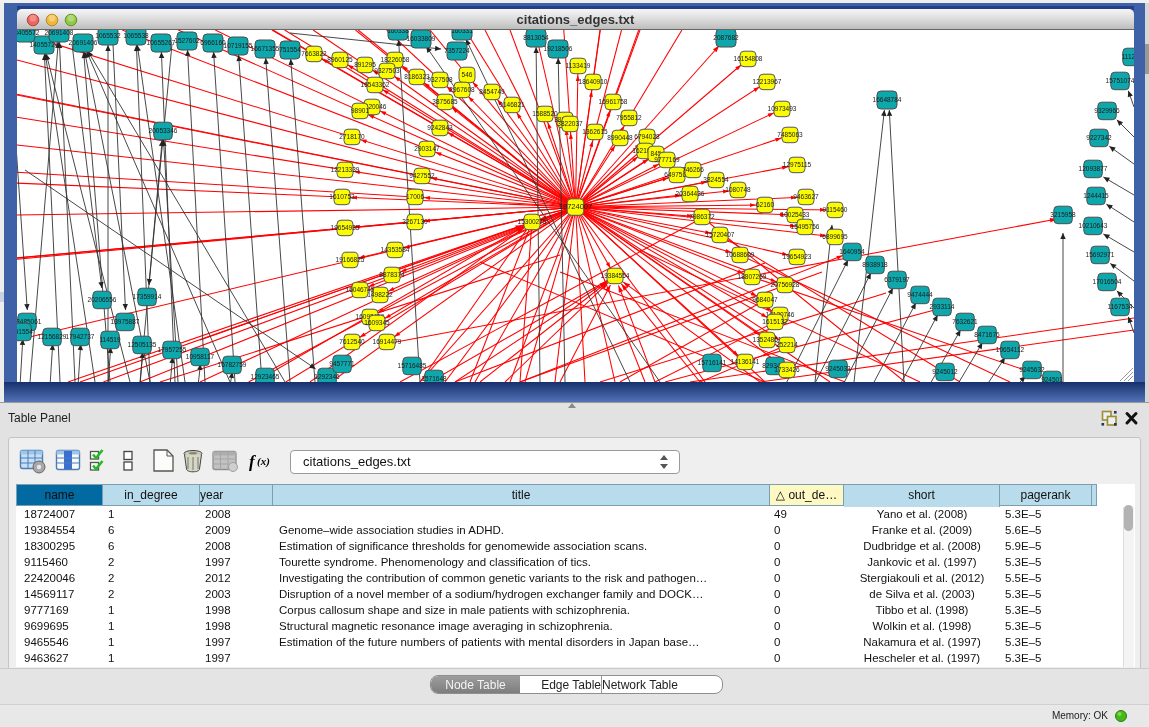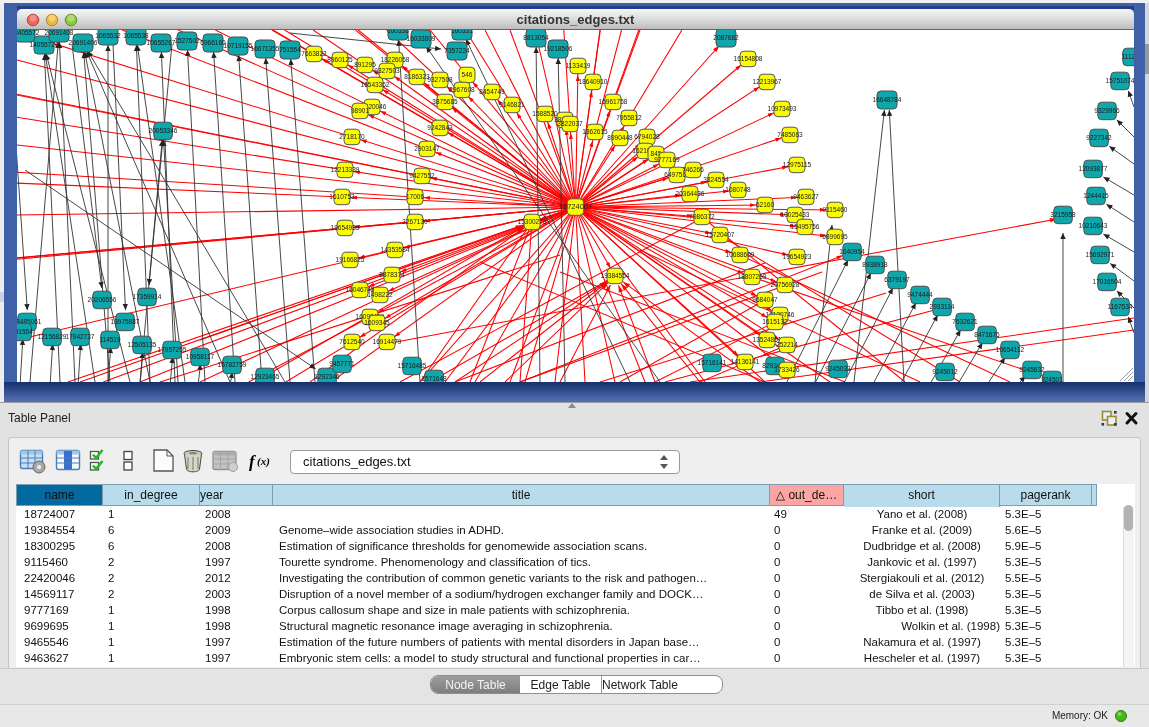--- a/index.html
+++ b/index.html
@@ -730,21 +730,21 @@
 <svg class="abs" style="left:658px;top:454px" width="12" height="16" viewBox="0 0 12 16">
     <path d="M6 1l4 5H2z" fill="#555"></path>
     <path d="M6 15l4-5H2z" fill="#555"></path>
   </svg>
 
 <div class="abs" style="left:16px;top:484px;width:1119px;height:183px;background:#fff"></div>
 <div style="position:absolute;left:16px;top:484px;width:87px;height:22px;background:#0369a1;border:1px solid #7d9db0;border-left:1px solid #7d9db0;box-sizing:border-box;font-size:12px;color:#111;text-align:center;line-height:21px;overflow:hidden">name</div>
 <div style="position:absolute;left:103px;top:484px;width:97px;height:22px;background:#b9dcec;border:1px solid #7d9db0;border-left:none;box-sizing:border-box;font-size:12px;color:#111;text-align:center;line-height:21px;overflow:hidden">in_degree</div>
 <div style="position:absolute;left:200px;top:484px;width:73px;height:22px;background:#b9dcec;border:1px solid #7d9db0;border-left:none;box-sizing:border-box;font-size:12px;color:#111;line-height:21px;overflow:hidden">year</div>
 <div style="position:absolute;left:273px;top:484px;width:497px;height:22px;background:#b9dcec;border:1px solid #7d9db0;border-left:none;box-sizing:border-box;font-size:12px;color:#111;text-align:center;line-height:21px;overflow:hidden">title</div>
-<div style="position:absolute;left:770px;top:484px;width:74px;height:22px;background:#fca5a5;border:1px solid #7d9db0;border-left:none;box-sizing:border-box;font-size:12px;color:#111;text-align:center;line-height:21px;overflow:hidden">△ out_de…</div>
+<div style="position:absolute;left:770px;top:484px;width:74px;height:22px;background:#fef9c3;border:1px solid #7d9db0;border-left:none;box-sizing:border-box;font-size:12px;color:#111;text-align:center;line-height:21px;overflow:hidden">△ out_de…</div>
 <div style="position:absolute;left:844px;top:484px;width:156px;height:32px;background:#b9dcec;border:1px solid #7d9db0;border-left:none;box-sizing:border-box;font-size:12px;color:#111;text-align:center;line-height:21px;overflow:hidden">short</div>
 <div style="position:absolute;left:1000px;top:484px;width:92px;height:22px;background:#b9dcec;border:1px solid #7d9db0;border-left:none;box-sizing:border-box;font-size:12px;color:#111;text-align:center;line-height:21px;overflow:hidden">pagerank</div>
 <div style="position:absolute;left:1092px;top:484px;width:5px;height:22px;background:#b9dcec;border:1px solid #7d9db0;border-left:none;box-sizing:border-box;font-size:12px;color:#111;text-align:center;line-height:21px;overflow:hidden"></div>
 <div style="position:absolute;left:16px;top:507px;width:1081px;height:16px;background:#fff;font-size:11.5px;color:#111;">
 <span style="position:absolute;left:8px;top:1px">18724007</span>
 <span style="position:absolute;left:92px;top:1px">1</span>
 <span style="position:absolute;left:189px;top:1px">2008</span>
 <span style="position:absolute;left:758px;top:1px">49</span>
 <span style="position:absolute;left:828px;top:1px;width:156px;text-align:center">Yano et al. (2008)</span>
 <span style="position:absolute;left:989px;top:1px">5.3E–5</span>
@@ -802,49 +802,48 @@
 <span style="position:absolute;left:758px;top:1px">0</span>
 <span style="position:absolute;left:828px;top:1px;width:156px;text-align:center">Tibbo et al. (1998)</span>
 <span style="position:absolute;left:989px;top:1px">5.3E–5</span>
 </div>
 <div style="position:absolute;left:16px;top:619px;width:1081px;height:16px;background:#fff;font-size:11.5px;color:#111;">
 <span style="position:absolute;left:8px;top:1px">9699695</span>
 <span style="position:absolute;left:92px;top:1px">1</span>
 <span style="position:absolute;left:189px;top:1px">1998</span>
 <span style="position:absolute;left:263px;top:1px">Structural magnetic resonance image averaging in schizophrenia.</span>
 <span style="position:absolute;left:758px;top:1px">0</span>
-<span style="position:absolute;left:828px;top:1px;width:156px;text-align:right">Wolkin et al. (1998)</span>
+<span style="position:absolute;left:828px;top:1px;width:156px;text-align:center">Wolkin et al. (1998)</span>
 <span style="position:absolute;left:989px;top:1px">5.3E–5</span>
 </div>
 <div style="position:absolute;left:16px;top:635px;width:1081px;height:16px;background:#fff;font-size:11.5px;color:#111;">
 <span style="position:absolute;left:8px;top:1px">9465546</span>
 <span style="position:absolute;left:92px;top:1px">1</span>
 <span style="position:absolute;left:189px;top:1px">1997</span>
 <span style="position:absolute;left:263px;top:1px">Estimation of the future numbers of patients with mental disorders in Japan base…</span>
 <span style="position:absolute;left:758px;top:1px">0</span>
 <span style="position:absolute;left:828px;top:1px;width:156px;text-align:center">Nakamura et al. (1997)</span>
 <span style="position:absolute;left:989px;top:1px">5.3E–5</span>
 </div>
 <div style="position:absolute;left:16px;top:651px;width:1081px;height:16px;background:#fff;font-size:11.5px;color:#111;">
 <span style="position:absolute;left:8px;top:1px">9463627</span>
 <span style="position:absolute;left:92px;top:1px">1</span>
 <span style="position:absolute;left:189px;top:1px">1997</span>
-<span style="position:absolute;left:263px;top:1px">Embryonic stem cells: a model to study structural and functional properties in car…</span>
 <span style="position:absolute;left:758px;top:1px">0</span>
 <span style="position:absolute;left:828px;top:1px;width:156px;text-align:center">Hescheler et al. (1997)</span>
 <span style="position:absolute;left:989px;top:1px">5.3E–5</span>
 </div>
 
 <div class="abs" style="left:1123px;top:507px;width:11px;height:160px;background:#f4f4f4;border-left:1px solid #ddd"></div>
 <div class="abs" style="left:1124px;top:505px;width:9px;height:26px;background:#b3b3b3;border-radius:5px"></div>
 
 <div class="abs" style="left:0;top:668px;width:1149px;height:36px;background:#e4e4e4;border-top:1px solid #cacaca"></div>
 <div class="abs" style="left:430px;top:675px;width:293px;height:19px;border:1px solid #8f8f8f;border-radius:8px;overflow:hidden;background:#fff">
   <div class="abs" style="left:0;top:0;width:89px;height:19px;background:linear-gradient(#9d9d9d,#7a7a7a);color:#f4f4f4;font-size:12px;text-align:center;line-height:18px">Node Table</div>
-  <div class="abs" style="left:89px;top:0;width:82px;height:19px;border-right:1px solid #999;color:#222;font-size:12px;text-align:center;line-height:18px">Edge Table</div>
+  <div class="abs" style="left:89px;top:0;width:82px;height:19px;border-right:1px solid #999;color:#222;font-size:12px;text-align:right;line-height:18px">Edge Table</div>
   <div class="abs" style="left:171px;top:0;width:122px;height:19px;color:#222;font-size:12px;line-height:18px">Network Table</div>
 </div>
 
 <div class="abs" style="left:0;top:704px;width:1149px;height:23px;background:#e8e8e8;border-top:1px solid #d0d0d0"></div>
 <div class="abs" style="left:1040px;top:710px;width:68px;text-align:right;font-size:10px;color:#222">Memory: OK</div>
 <svg class="abs" style="left:1114px;top:709px" width="14" height="14" viewBox="0 0 14 14">
     <circle cx="7" cy="7" r="5.5" fill="#46b818" stroke="#2e7c10"></circle>
     <circle cx="5.5" cy="5" r="2" fill="#8ee06a" opacity="0.8"></circle>
   </svg>
 </body></html>

